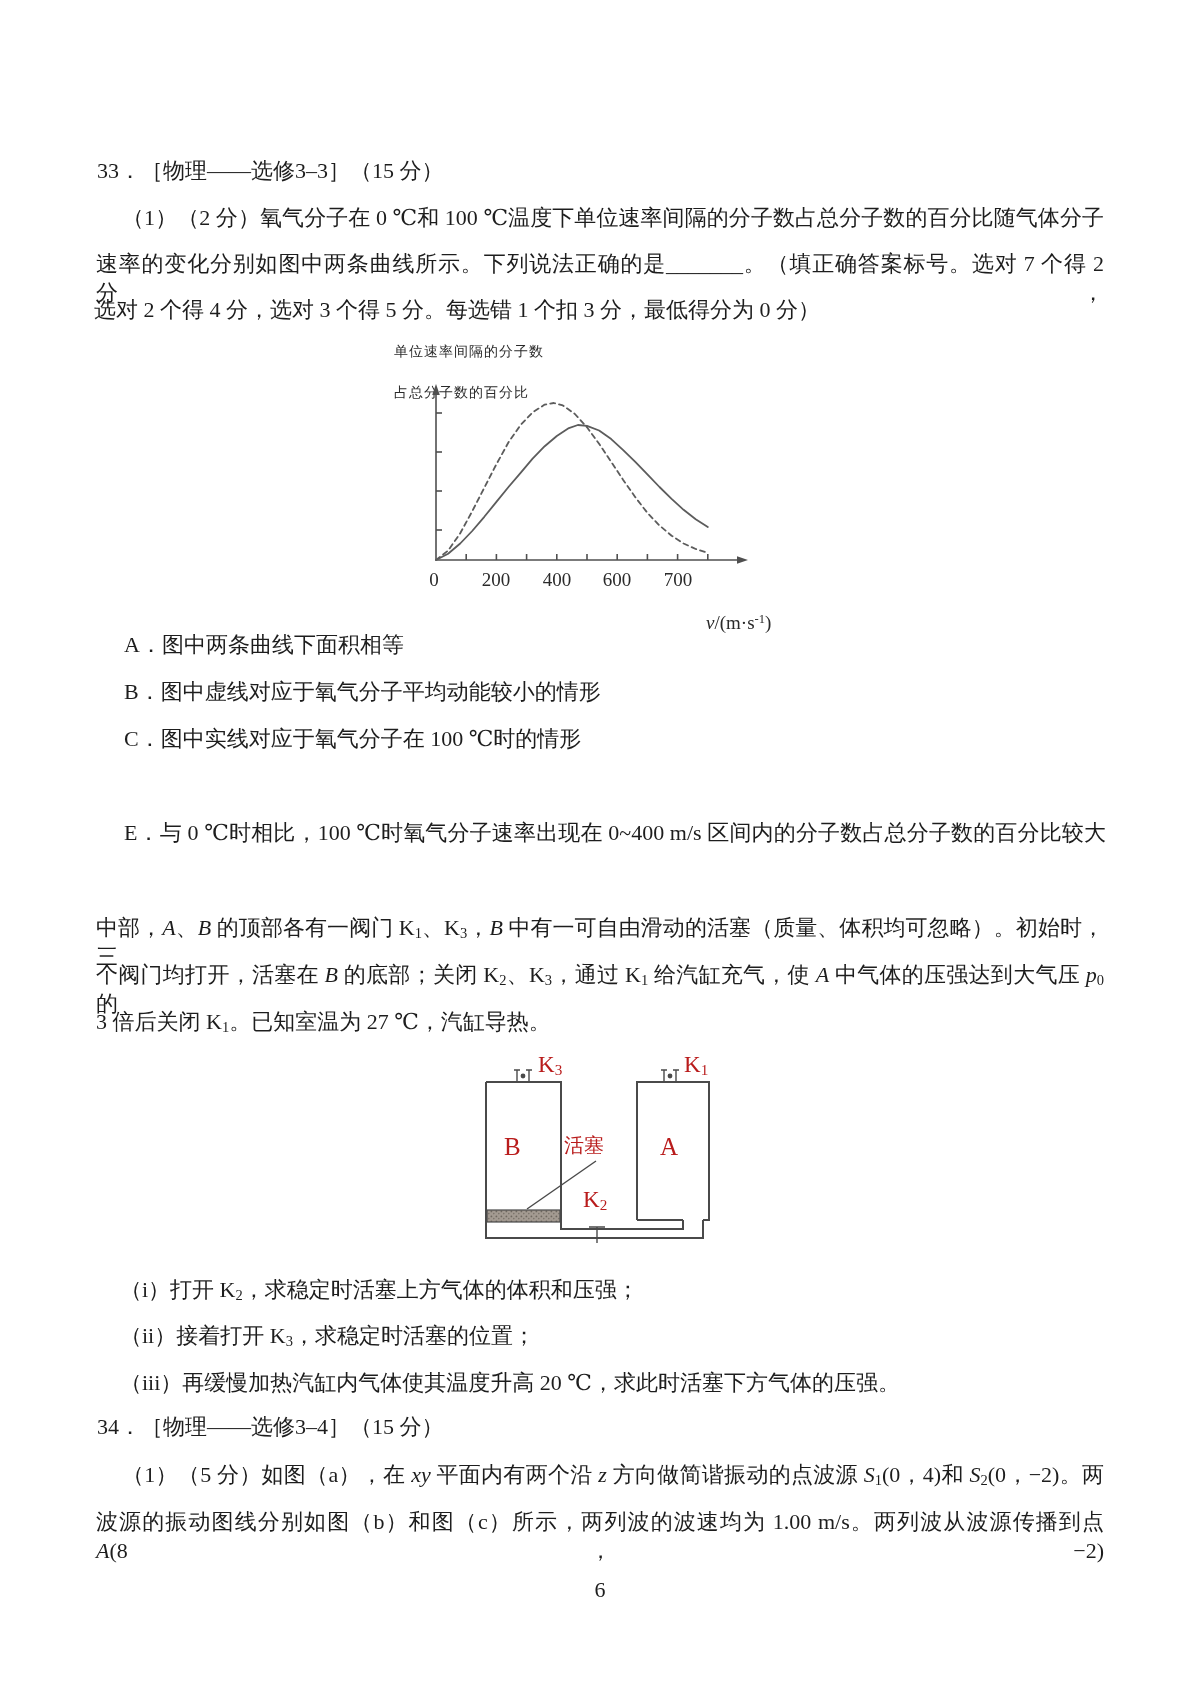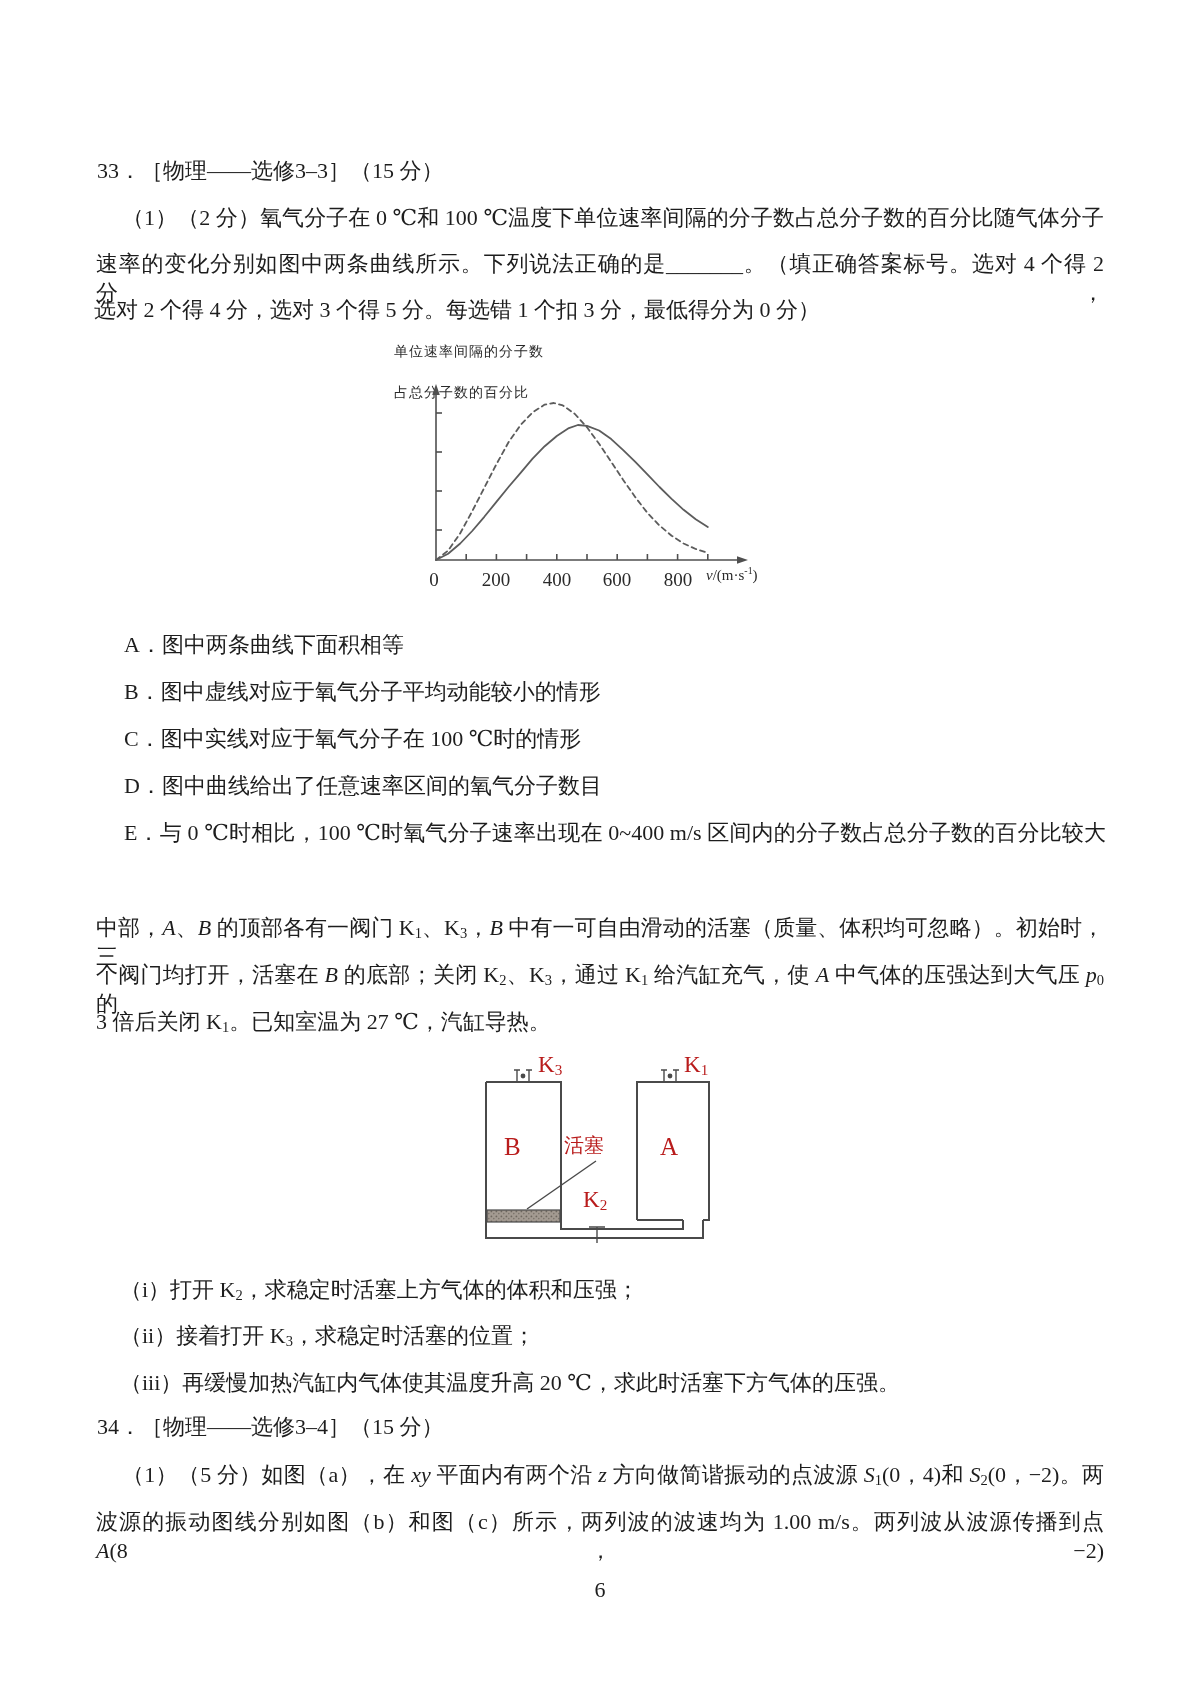--- a/index.html
+++ b/index.html
@@ -8,38 +8,38 @@
   .page { position:relative; width:1200px; height:1698px; background:#ffffff; color:#1d1d1d; overflow:hidden; }
   .t { position:absolute; font-size:22px; line-height:1.32; white-space:nowrap; color:#1d1d1d; }
   .jw { width:1008px; white-space:normal; text-align:justify; text-align-last:justify; }
   .ew { width:982px; white-space:normal; text-align:justify; text-align-last:justify; }
   .ind { text-indent:26px; }
   sub { font-size:66%; line-height:0; vertical-align:-3px; }
   sup { font-size:66%; line-height:0; vertical-align:6px; }
   i { font-style:italic; }
   .ct { font-size:14px; letter-spacing:1px; color:#2a2a2a; }
   .xt { font-size:19px; width:60px; text-align:center; color:#2a2a2a; }
-  .xl { font-size:15px; color:#2a2a2a; }
+  .xl { font-size:19px; color:#2a2a2a;margin-top:44px; }
   .figlab { color:#b91c1c; }
   svg { position:absolute; }
   .ax { stroke:#4f4f4f; stroke-width:1.6; }
   .ah { fill:#4f4f4f; }
   .curve { fill:none; stroke:#5c5c5c; stroke-width:1.8; stroke-linejoin:round; stroke-linecap:round; }
   .fl { stroke:#4a4a4a; stroke-width:2; fill:none; }
   .fthin { stroke:#4a4a4a; stroke-width:1.4; fill:none; }
   .pgnum { width:1200px; text-align:center; white-space:normal; }
 </style>
 </head>
 <body>
 
 <div class="page">
 
   <div class="t" style="left:97px;top:156px">33．［物理——选修3–3］（15 分）</div>
   <div class="t jw ind" style="left:96px;top:203px">（1）（2 分）氧气分子在 0 ℃和 100 ℃温度下单位速率间隔的分子数占总分子数的百分比随气体分子</div>
-  <div class="t jw" style="left:96px;top:249px">速率的变化分别如图中两条曲线所示。下列说法正确的是_______。（填正确答案标号。选对 4 个得 2 分，</div>
+  <div class="t jw" style="left:96px;top:249px">速率的变化分别如图中两条曲线所示。下列说法正确的是_______。（填正确答案标号。选对 7 个得 2 分，</div>
   <div class="t" style="left:94px;top:295px">选对 2 个得 4 分，选对 3 个得 5 分。每选错 1 个扣 3 分，最低得分为 0 分）</div>
 
   <div>
     <div class="t ct" style="left:394px;top:343px">单位速率间隔的分子数</div>
     <div class="t ct" style="left:394px;top:384px">占总分子数的百分比</div>
     <svg id="chart-svg" style="left:350px;top:310px;width:420px;height:300px" viewBox="350 310 420 300">
         <line x1="436" y1="560" x2="436" y2="394" class="ax"></line>
         <polygon points="436,384 432.2,395 439.8,395" class="ah"></polygon>
         <line x1="436" y1="560" x2="744" y2="560" class="ax"></line>
         <polygon points="748,560 737,556.2 737,563.8" class="ah"></polygon>
@@ -56,28 +56,27 @@
         <line x1="647.4" y1="560" x2="647.4" y2="554" class="ax"></line>
         <line x1="677.6" y1="560" x2="677.6" y2="554" class="ax"></line>
         <line x1="707.8" y1="560" x2="707.8" y2="554" class="ax"></line>
         <polyline points="436.0,560.0 448.1,550.6 460.2,533.3 472.2,511.3 484.3,487.8 496.4,464.2 508.5,442.3 520.6,425.0 532.6,412.4 544.7,404.6 553.8,403.0 562.8,405.4 574.9,414.0 587.0,427.3 599.1,443.8 611.2,461.9 623.2,479.9 635.3,497.2 647.4,512.9 659.5,525.5 671.6,535.7 683.6,543.5 695.7,549.0 707.8,552.9" class="curve" stroke-dasharray="5 4"></polyline>
         <polyline points="436.0,560.0 448.1,553.7 460.2,543.5 472.2,531.0 484.3,516.8 496.4,501.9 508.5,487.0 520.6,472.9 532.6,458.7 544.7,446.2 556.8,436.0 568.9,428.1 577.9,425.0 587.0,425.8 599.1,430.5 611.2,439.1 623.2,450.1 635.3,461.9 647.4,474.4 659.5,487.0 671.6,498.8 683.6,509.8 695.7,519.2 707.8,527.0" class="curve"></polyline>
       </svg>
     <span class="t xt" style="left:404px;top:567px">0</span>
     <span class="t xt" style="left:466px;top:567px">200</span>
     <span class="t xt" style="left:527px;top:567px">400</span>
     <span class="t xt" style="left:587px;top:567px">600</span>
-    <span class="t xt" style="left:648px;top:567px">800</span>
+    <span class="t xt" style="left:648px;top:567px">700</span>
     <span class="t xl" style="left:706px;top:566px"><i>v</i>/(m·s<sup>-1</sup>)</span>
   </div>
 
   <div class="t" style="left:124px;top:630px">A．图中两条曲线下面积相等</div>
   <div class="t" style="left:124px;top:677px">B．图中虚线对应于氧气分子平均动能较小的情形</div>
   <div class="t" style="left:124px;top:724px">C．图中实线对应于氧气分子在 100 ℃时的情形</div>
-  <div class="t" style="left:124px;top:771px">D．图中曲线给出了任意速率区间的氧气分子数目</div>
   <div class="t ew" style="left:124px;top:818px">E．与 0 ℃时相比，100 ℃时氧气分子速率出现在 0~400 m/s 区间内的分子数占总分子数的百分比较大</div>
 
   <div class="t jw" style="left:96px;top:913px">中部，<i>A</i>、<i>B</i> 的顶部各有一阀门 K<sub>1</sub>、K<sub>3</sub>，<i>B</i> 中有一可自由滑动的活塞（质量、体积均可忽略）。初始时，三</div>
   <div class="t jw" style="left:96px;top:960px">个阀门均打开，活塞在 <i>B</i> 的底部；关闭 K<sub>2</sub>、K<sub>3</sub>，通过 K<sub>1</sub> 给汽缸充气，使 <i>A</i> 中气体的压强达到大气压 <i>p</i><sub>0</sub> 的</div>
   <div class="t" style="left:96px;top:1007px">3 倍后关闭 K<sub>1</sub>。已知室温为 27 ℃，汽缸导热。</div>
 
   <div>
     <svg style="left:420px;top:1040px;width:320px;height:220px" viewBox="420 1040 320 220">
       <defs>
         <pattern id="dots" width="5" height="5" patternUnits="userSpaceOnUse">

